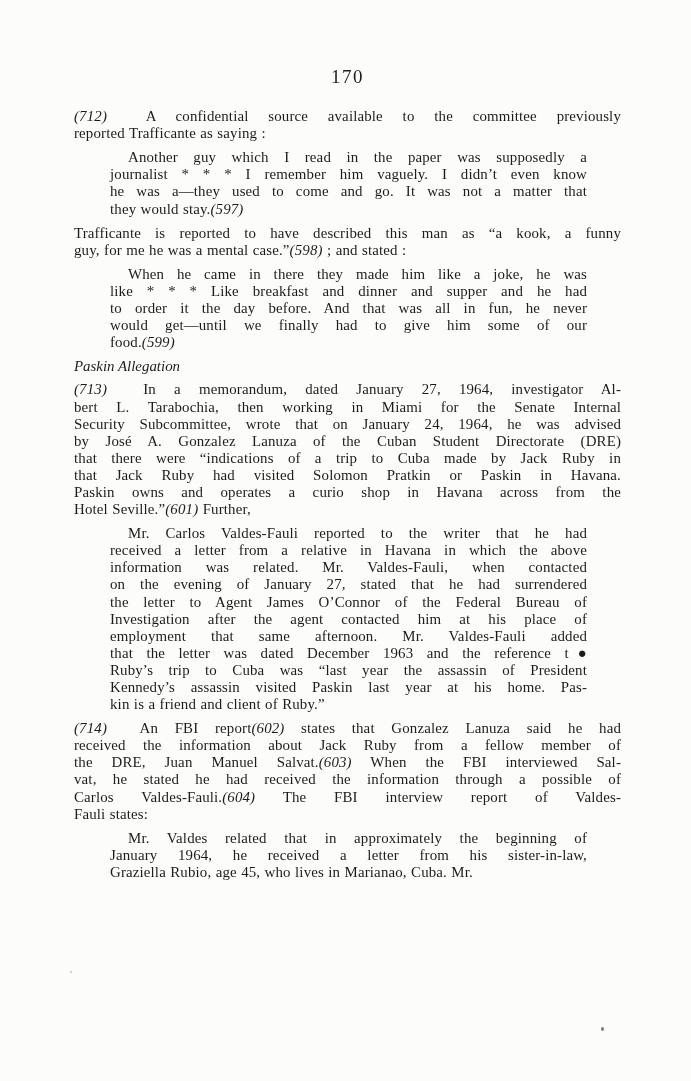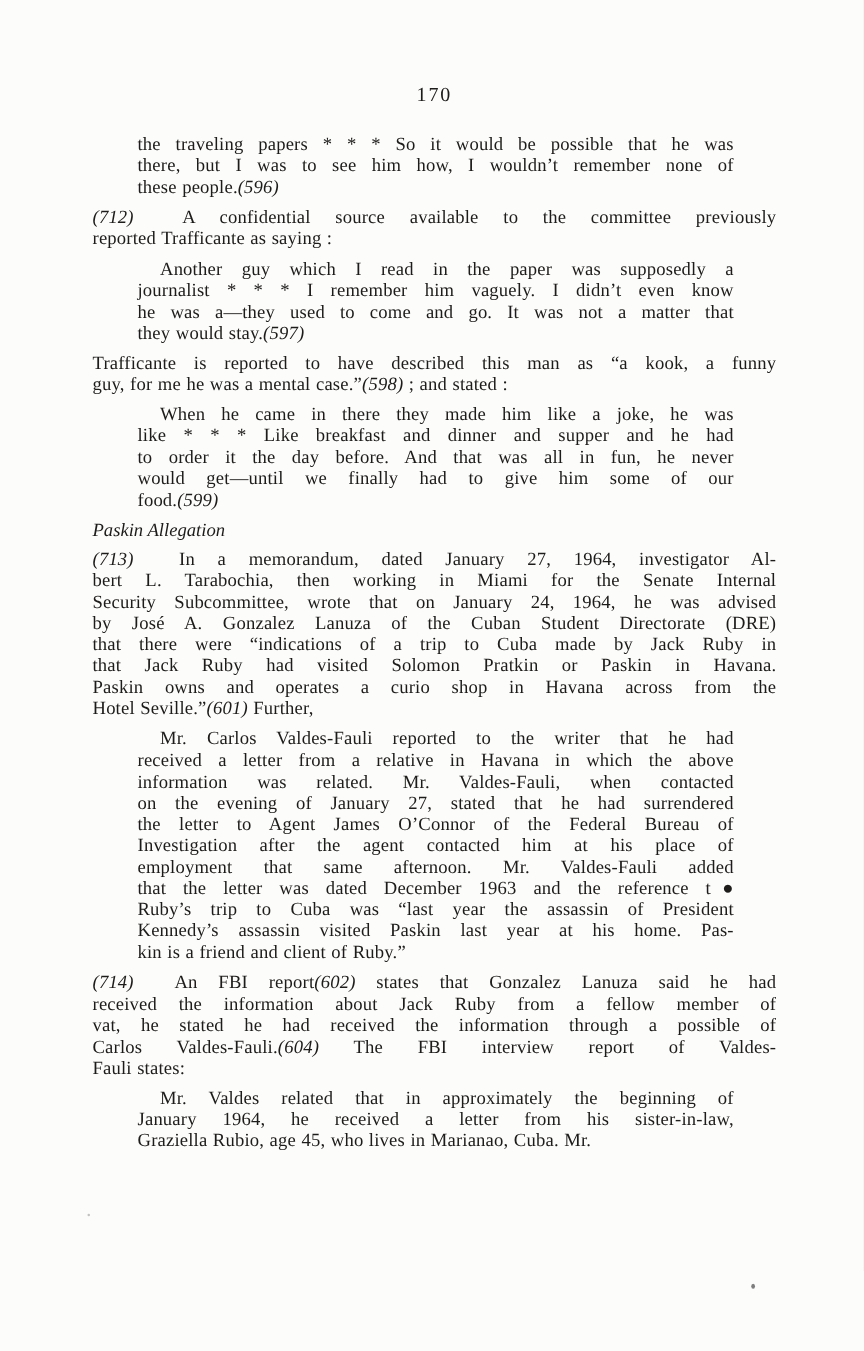--- a/index.html
+++ b/index.html
@@ -16,21 +16,21 @@
     overflow: hidden;
   }
   .content {
     position: absolute;
     left: 74px;
     top: 68px;
     width: 547px;
   }
   .page-number {
     text-align: center;
-    font-size: 16px;
+    font-size: 19px;
     letter-spacing: 1.5px;
     margin: 0 0 23px 0;
   }
   .para { margin: 6px 0; }
   .quote { margin: 7px 34px 7px 36px; }
   .quote.indent-first .line.first { text-indent: 18px; }
   .heading {
     font-style: italic;
     margin: 6px 0 4px 0;
   }
@@ -46,25 +46,20 @@
   .speck-1 { left: 601px; top: 1027px; width: 3px; height: 4px; background: #7d7d7d; }
   .speck-2 { left: 70px; top: 971px; width: 2px; height: 2px; background: #c2c2c0; }
 </style>
 </head>
 <body>
 
 <div class="page">
   <div class="content">
     <div class="page-number">170</div>
 
-  <div class="quote">
-        <div class="line first">the traveling papers * * * So it would be possible that he was</div>
-        <div class="line">there, but I was to see him how, I wouldn’t remember none of</div>
-        <div class="line last">these people.<em>(596)</em></div>
-      </div>
       <div class="para">
         <div class="line first"><em>(712)</em>&nbsp; A confidential source available to the committee previously</div>
         <div class="line last">reported Trafficante as saying :</div>
       </div>
       <div class="quote indent-first">
         <div class="line first">Another guy which I read in the paper was supposedly a</div>
         <div class="line">journalist * * * I remember him vaguely. I didn’t even know</div>
         <div class="line">he was a—they used to come and go. It was not a matter that</div>
         <div class="line last">they would stay.<em>(597)</em></div>
       </div>
@@ -99,20 +94,21 @@
         <div class="line">Investigation after the agent contacted him at his place of</div>
         <div class="line">employment that same afternoon. Mr. Valdes-Fauli added</div>
         <div class="line">that the letter was dated December 1963 and the reference t●</div>
         <div class="line">Ruby’s trip to Cuba was “last year the assassin of President</div>
         <div class="line">Kennedy’s assassin visited Paskin last year at his home. Pas-</div>
         <div class="line last">kin is a friend and client of Ruby.”</div>
       </div>
       <div class="para">
         <div class="line first"><em>(714)</em>&nbsp; An FBI report<em>(602)</em> states that Gonzalez Lanuza said he had</div>
         <div class="line">received the information about Jack Ruby from a fellow member of</div>
+        <div class="line">the DRE, Juan Manuel Salvat.<em>(603)</em> When the FBI interviewed Sal-</div>
         <div class="line">vat, he stated he had received the information through a possible of</div>
         <div class="line">Carlos Valdes-Fauli.<em>(604)</em> The FBI interview report of Valdes-</div>
         <div class="line last">Fauli states:</div>
       </div>
       <div class="quote indent-first">
         <div class="line first">Mr. Valdes related that in approximately the beginning of</div>
         <div class="line">January 1964, he received a letter from his sister-in-law,</div>
         <div class="line last">Graziella Rubio, age 45, who lives in Marianao, Cuba. Mr.</div>
       </div>
     </div>

